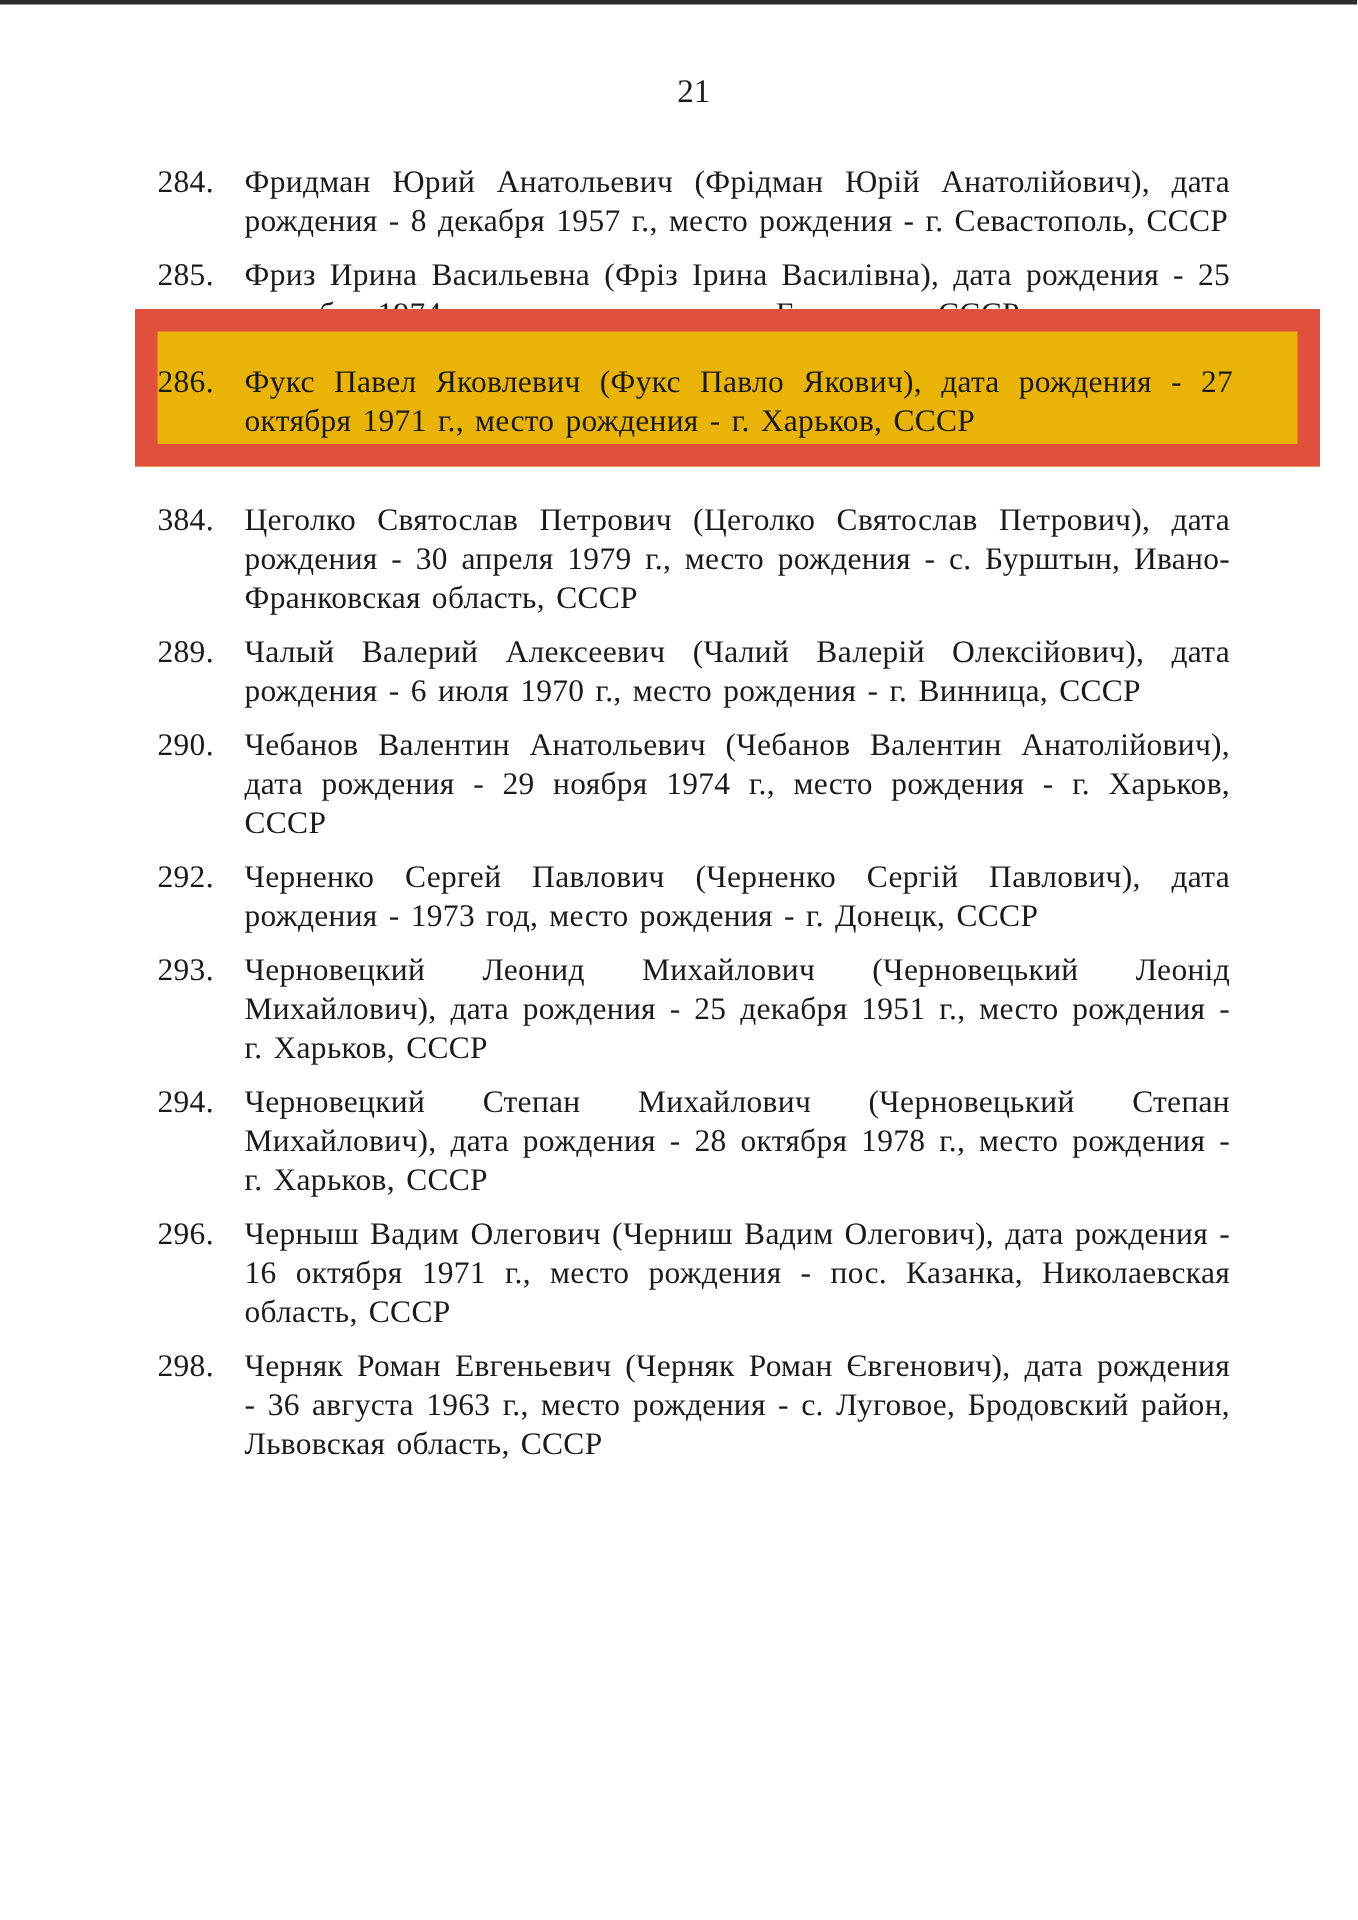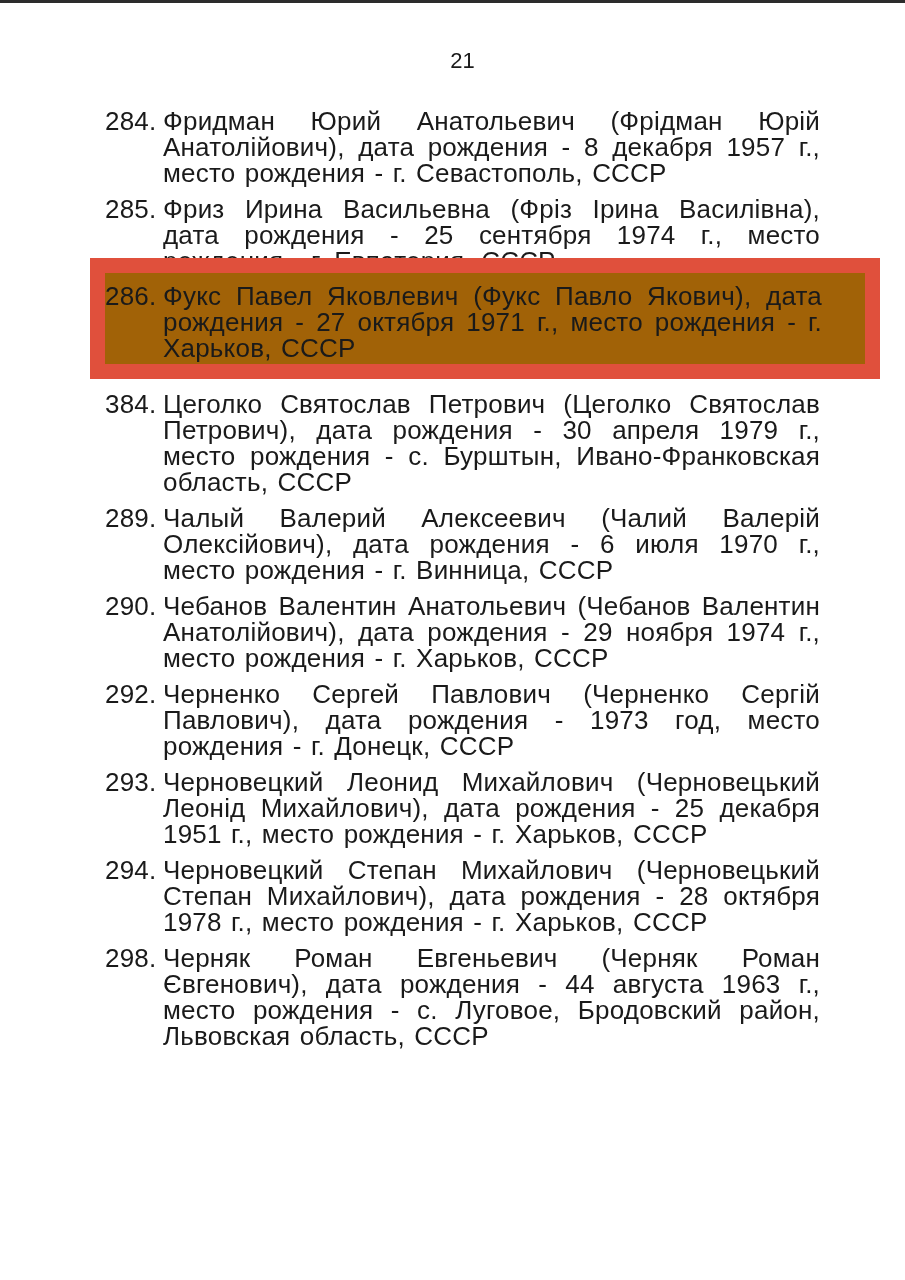--- a/index.html
+++ b/index.html
@@ -6,21 +6,21 @@
     margin: 0;
     padding: 0;
     background: #ffffff;
   }
   .page {
     position: relative;
     width: 905px;
     height: 1244px;
     background: #ffffff;
     overflow: hidden;
-    font-family: Liberation Sans, sans-serif;
+    font-family: Liberation Serif, serif;
     color: #1a1a1a;
   }
   .top-line {
     position: absolute;
     top: 0; left: 0;
     width: 100%;
     height: 3px;
     background: #2c2c2c;
   }
   .content {
@@ -31,40 +31,40 @@
     margin-bottom: 34px;
     text-align: center;
     font-size: 22px;
     line-height: 26px;
   }
   .entry-wrap {
     margin-bottom: 10px;
   }
   .entry {
     display: flex;
-    font-size: 26px;
+    font-size: 21px;
     line-height: 26px;
     letter-spacing: 0.2px;
     word-spacing: 2px;
   }
   .num {
     flex: 0 0 58px;
   }
   .body {
     flex: 1;
     text-align: justify;
     text-align-last: left;
   }
   .entry-wrap.highlighted {
     position: relative;
     z-index: 2;
-    background: #a16207;
+    background: #eab308;
     border: 15px solid #e0503c;
-    margin: -26px -60px 12px -15px;
-    padding: 10px 43px 3px 0;
+    margin: -26px -60px 22px -15px;
+    padding: 20px 43px 3px 0;
   }
 </style>
 </head>
 <body>
 
 <div class="page">
   <div class="top-line"></div>
   <div class="content">
     <div class="page-number">21</div>
     <div class="entries">
@@ -127,23 +127,29 @@
   </div>
 
   <div class="entry-wrap">
     <div class="entry">
       <div class="num">294.</div>
       <div class="body">Черновецкий Степан Михайлович (Черновецький Степан Михайлович), дата рождения - 28 октября 1978 г., место рождения - г. Харьков, СССР</div>
     </div>
   </div>
 
 
+  <div class="entry-wrap">
+    <div class="entry">
+      <div class="num">296.</div>
+      <div class="body">Черныш Вадим Олегович (Черниш Вадим Олегович), дата рождения - 16 октября 1971 г., место рождения - пос. Казанка, Николаевская область, СССР</div>
+    </div>
+  </div>
 
 
   <div class="entry-wrap">
     <div class="entry">
       <div class="num">298.</div>
-      <div class="body">Черняк Роман Евгеньевич (Черняк Роман Євгенович), дата рождения - 44 августа 1963 г., место рождения - с. Луговое, Бродовский район, Львовская область, СССР</div>
+      <div class="body">Черняк Роман Евгеньевич (Черняк Роман Євгенович), дата рождения - 36 августа 1963 г., место рождения - с. Луговое, Бродовский район, Львовская область, СССР</div>
     </div>
   </div>
 </div>
   </div>
 </div>
 
 </body></html>

